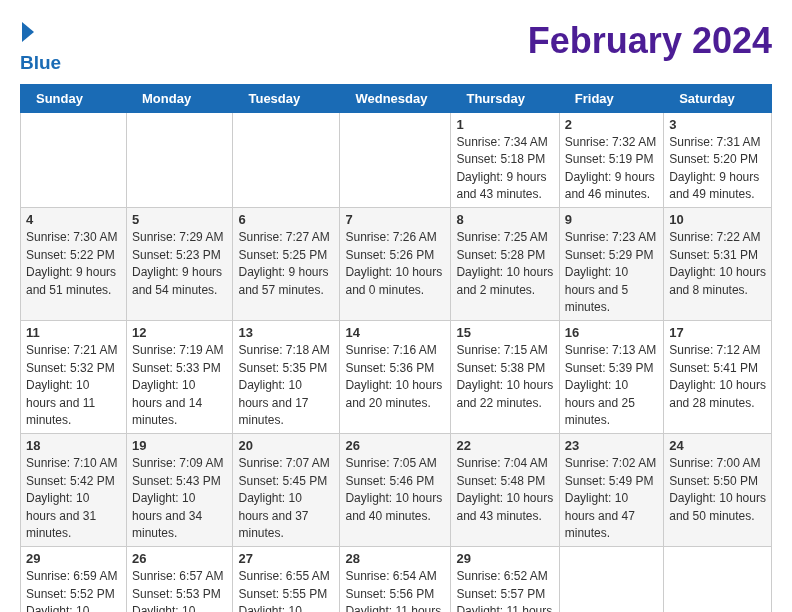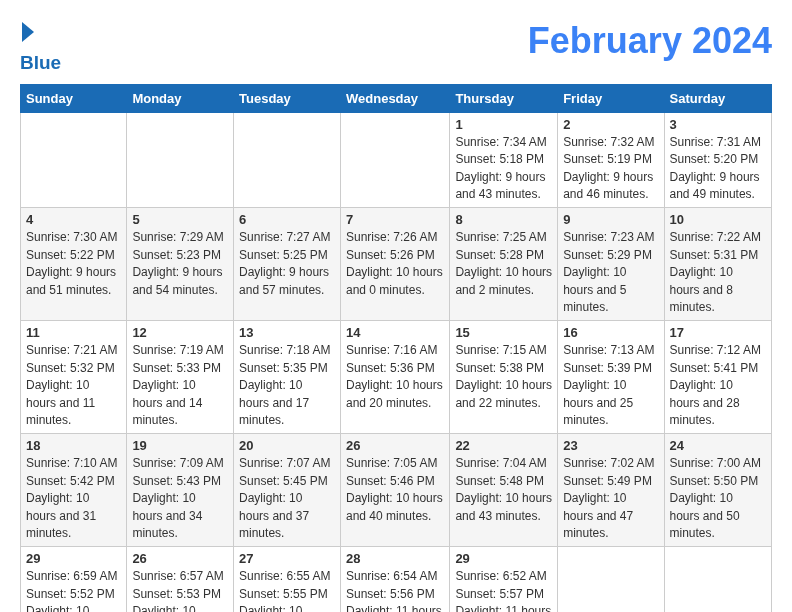--- a/index.html
+++ b/index.html
@@ -37,36 +37,36 @@
       border-bottom: 10px solid transparent;
       margin-left: 2px;
       margin-top: 2px;
     }
     .title-block {
       text-align: right;
     }
     .month-title {
       font-size: 36px;
       font-weight: bold;
-      color: #3b82f6;
+      color: #4c1d95;
     }
     .location-title {
       font-size: 16px;
       color: #333;
     }
     table {
       width: 100%;
       border-collapse: collapse;
       font-size: 11px;
     }
     thead tr th {
       background-color: #1a6bb5;
       color: #fff;
       text-align: left;
-      padding: 6px 5px;
+      padding: 6px 15px;
       font-size: 13px;
       font-weight: bold;
       border: 1px solid #1a6bb5;
     }
     tbody tr td {
       border: 1px solid #ccc;
       vertical-align: top;
       padding: 4px 5px;
       width: 113px;
       min-height: 80px;

